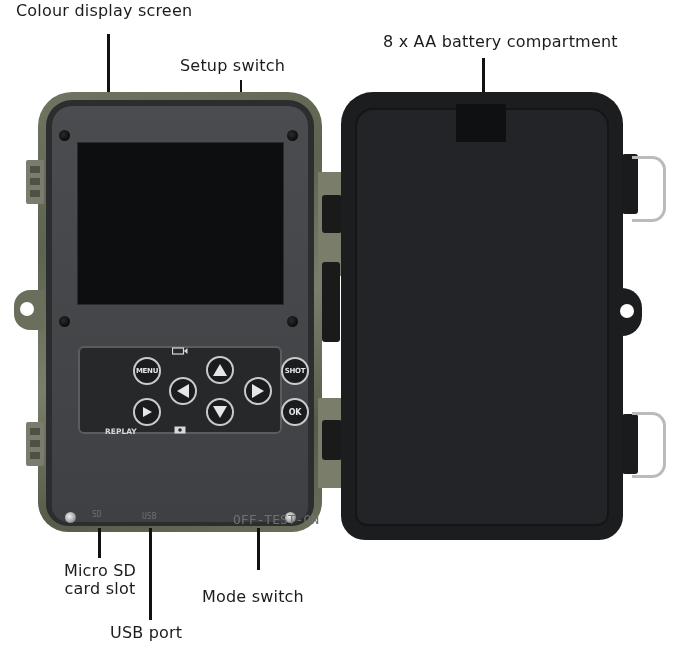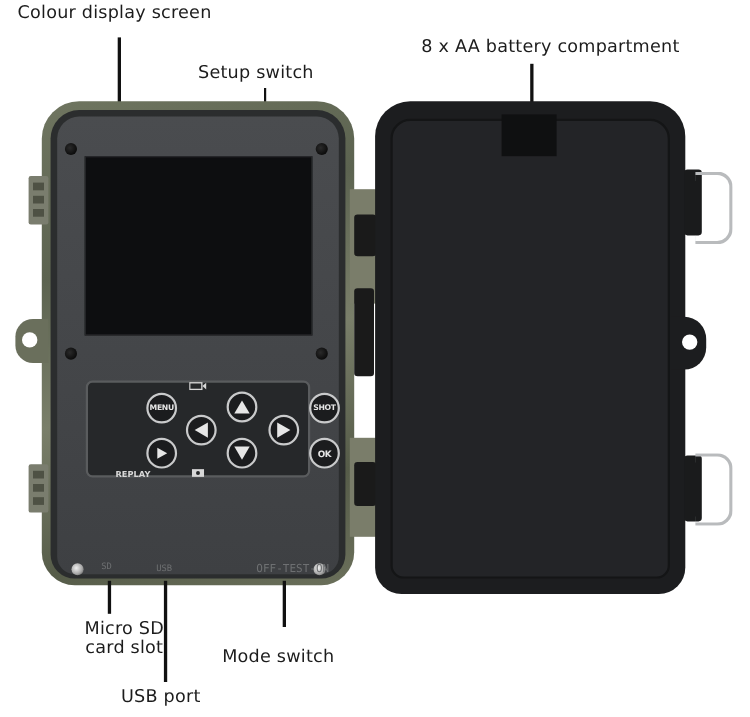--- a/index.html
+++ b/index.html
@@ -168,24 +168,24 @@
 </svg>
 <svg class="mini-icon" style="left:174px; top:426px;" width="12" height="8" viewBox="0 0 12 8">
   <rect x="0.5" y="0.5" width="11" height="7" fill="#d8d8d8"></rect>
   <circle cx="6" cy="4" r="1.8" fill="#26282a"></circle>
 </svg>
 
 <div class="screw light" style="left:65px; top:512px;"></div>
 <div class="screw light" style="left:285px; top:512px;"></div>
 <div class="bottom-mark" style="left:92px; top:510px;">SD</div>
 <div class="bottom-mark" style="left:142px; top:512px;">USB</div>
-<div class="bottom-mark" style="left:233px; top:512px; font-size:10px;">OFF-TEST-ON</div>
+<div class="bottom-mark" style="left:233px; top:512px; font-size:13px;">OFF-TEST-ON</div>
 
 <div class="leader" style="left:98px; top:528px; height:30px;"></div>
-<div class="label center" style="left:68px; top:562px; width:90px;">
+<div class="label center" style="left:55px; top:562px; width:90px;">
   <div>Micro SD</div>
   <div>card slot</div>
 </div>
 
 <div class="leader" style="left:149px; top:528px; height:92px;"></div>
 <div class="label" style="left:110px; top:624px;text-align:center;">USB port</div>
 
 <div class="leader" style="left:257px; top:528px; height:42px;"></div>
 <div class="label" style="left:202px; top:576px;margin-top:12px;">Mode switch</div>
 

